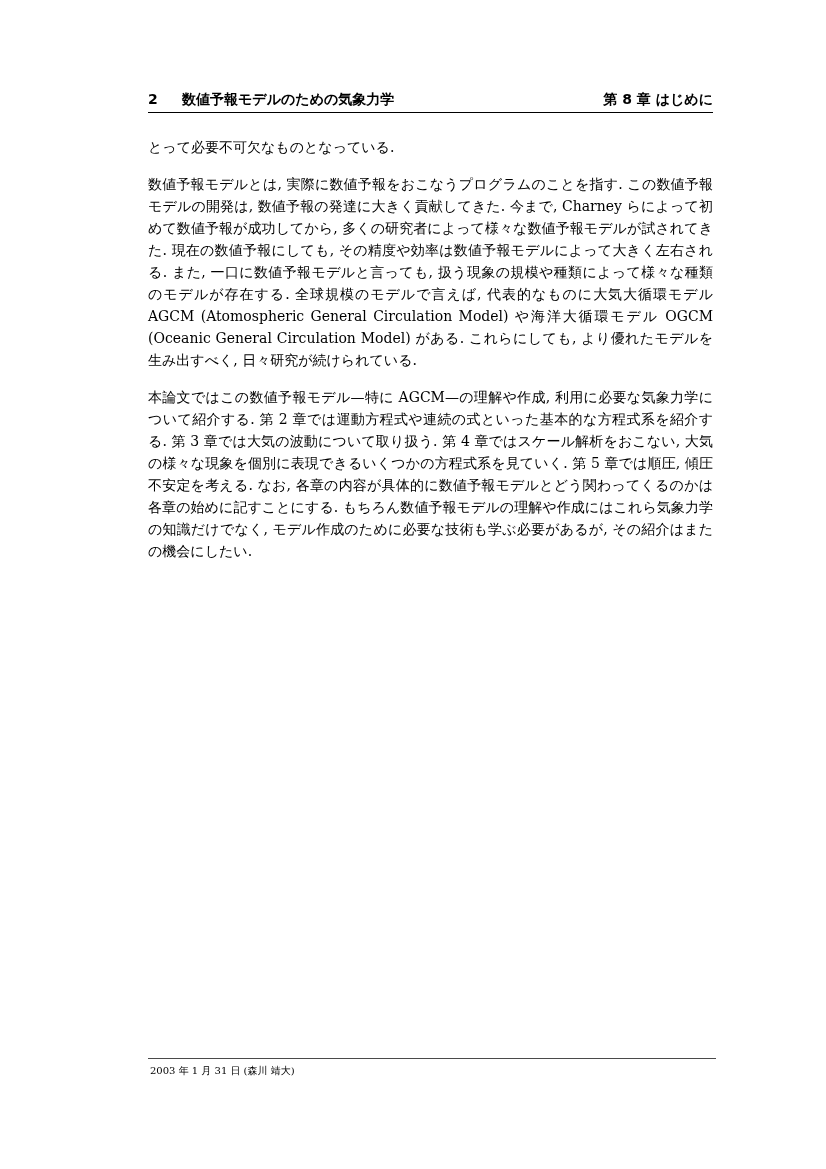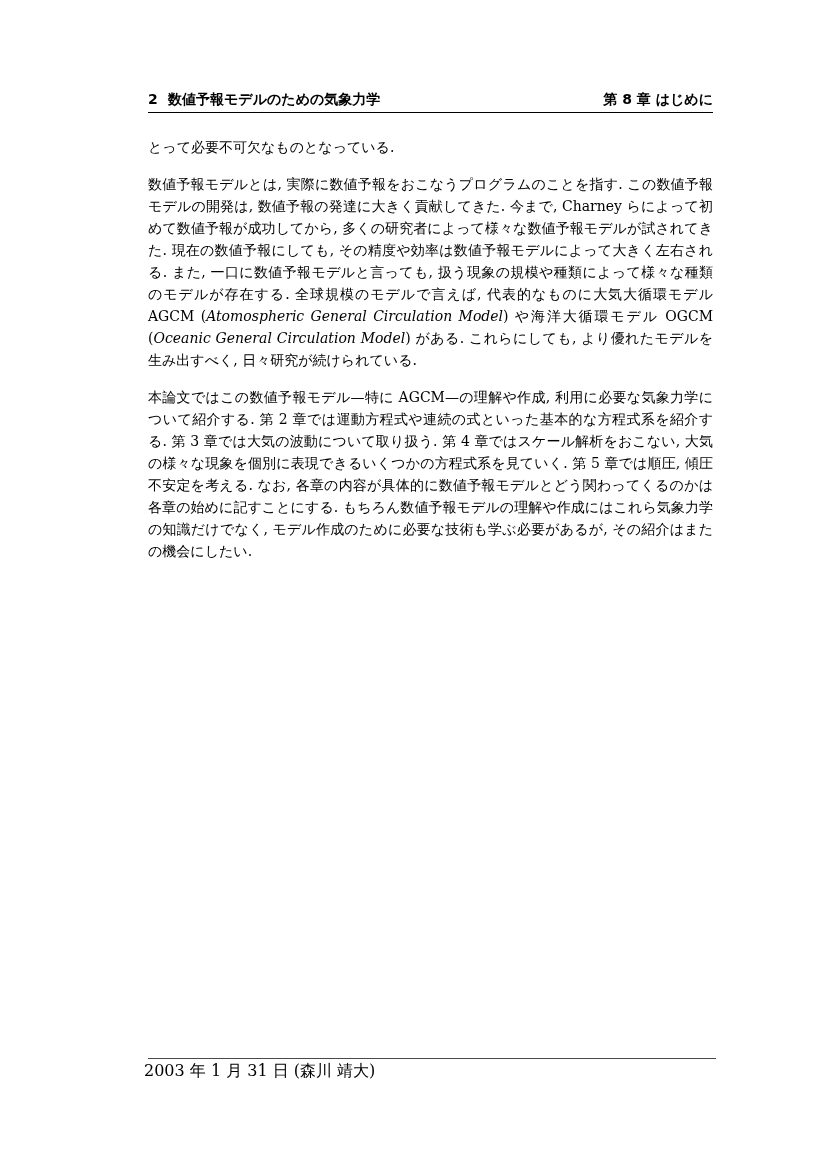--- a/index.html
+++ b/index.html
@@ -30,21 +30,21 @@
     font-weight: bold;
     font-size: 14px;
     line-height: 18px;
     white-space: nowrap;
   }
   .header .pagenum {
     display: inline-block;
     min-width: 10px;
   }
   .header .doc-title {
-    margin-left: 10px;
+    margin-left: 24px;
   }
   .header .chapter-title {
     margin-left: auto;
   }
   .header-rule {
     position: absolute;
     left: 148px;
     top: 112px;
     width: 565px;
     height: 0;
@@ -58,37 +58,37 @@
     top: 136px;
     width: 565px;
     font-size: 14px;
     line-height: 22px;
     text-align: justify;
   }
   .bodytext p {
     margin: 0 0 15px 0;
   }
   .seg-bold   { font-weight: normal; }
-  .seg-italic { font-style: italic; }
+  .seg-italic { }
 
   
   .footer-rule {
     position: absolute;
     left: 148px;
     top: 1058px;
     width: 568px;
     height: 0;
     border-top: 1px solid #4a4a4a;
   }
   .footer {
     position: absolute;
-    left: 144px;
+    left: 150px;
     top: 1063px;
     width: 565px;
-    font-size: 16px;
+    font-size: 10px;
     line-height: 16px;
   }
 </style>
 </head>
 <body>
 
 <div class="page">
 
   <div class="header">
     <span class="pagenum">2</span>

